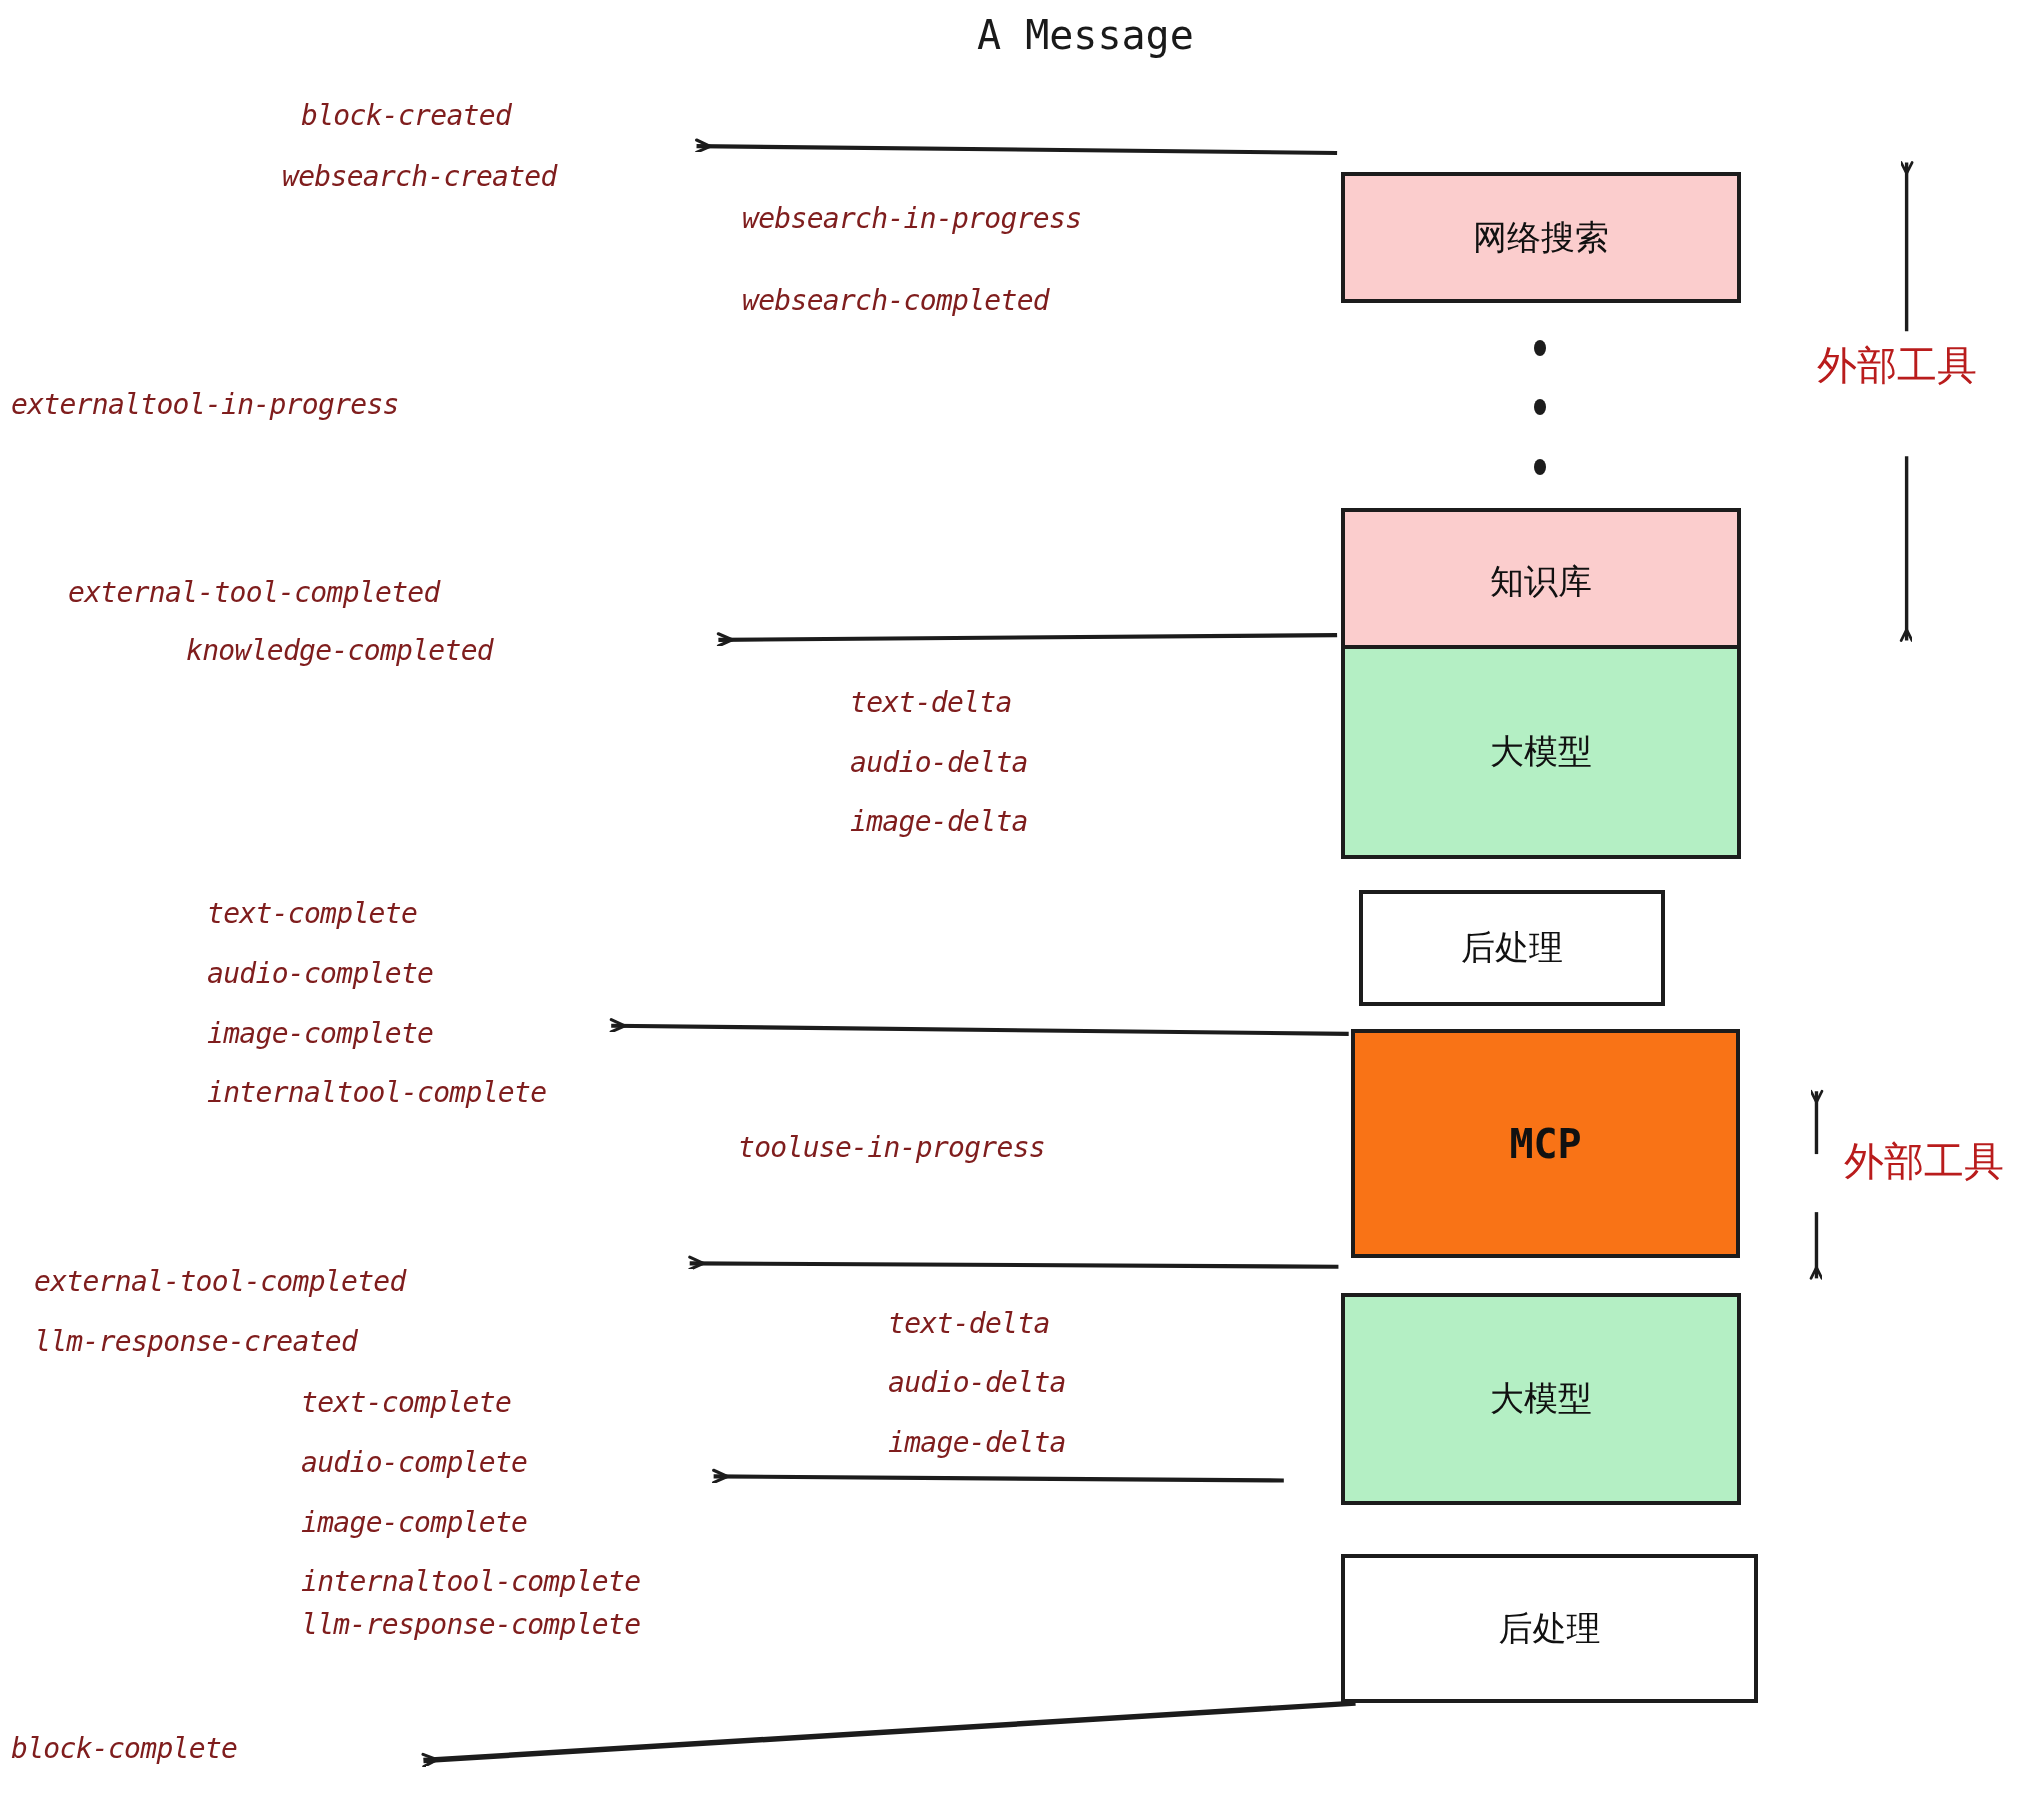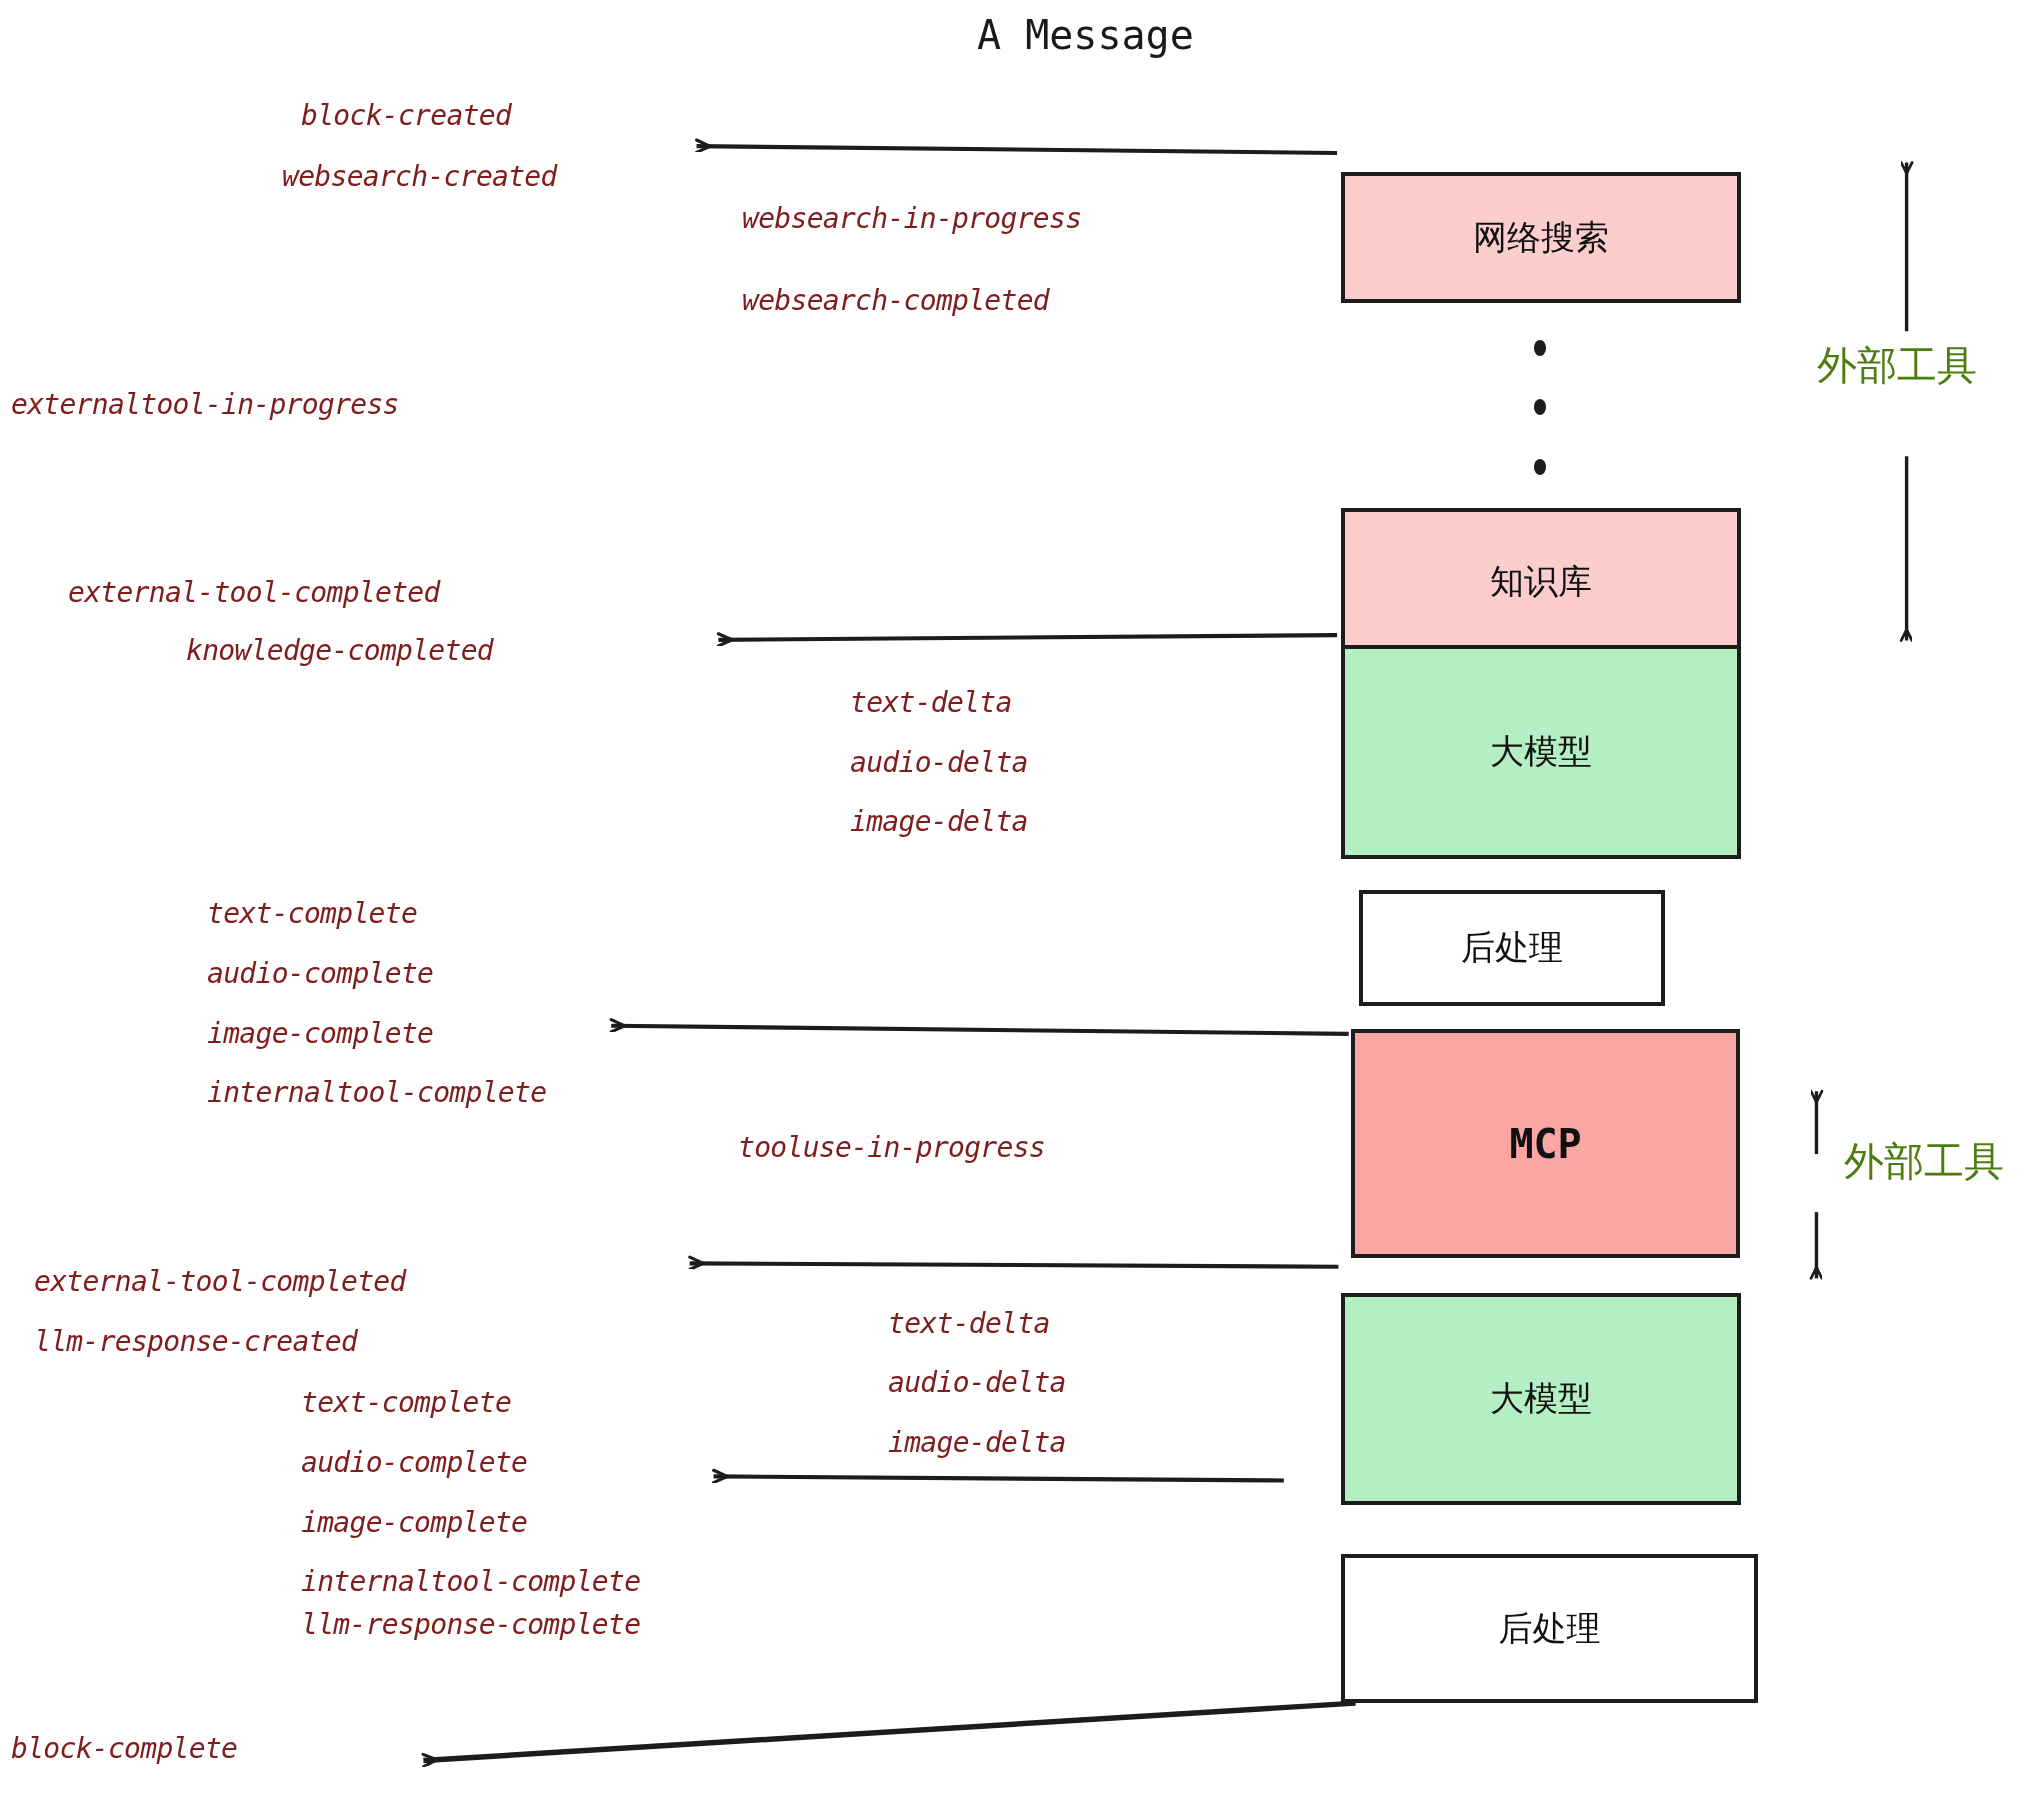--- a/index.html
+++ b/index.html
@@ -36,21 +36,21 @@
     border:4.1px solid #1c1c1c;
     display:flex;align-items:center;justify-content:center;
     font-family:"DejaVu Sans","Liberation Sans",sans-serif;
     font-size:34px;
     color:#111111;
   }
   .nodebox.mono{font-family:"DejaVu Sans Mono","Liberation Mono",monospace;font-size:40px;font-weight:bold;}
   .sidelabel{
     position:absolute;
     white-space:pre;
-    color:#4d7c0f;
+    color:#b91c1c;
     font-family:Liberation Serif, serif;
     font-size:40px;
   }
   .dot{position:absolute;width:12.3px;height:16.4px;border-radius:50%;background:#1c1c1c;}
 </style>
 </head>
 <body>
 
 <div id="stage">
 
@@ -98,21 +98,21 @@
   </div>
 
   <div class="nodebox" style="left:1341px;top:645px;width:400px;height:214px;background:#b4efc4;">
     <span>大模型</span>
   </div>
 
   <div class="nodebox" style="left:1359px;top:890px;width:306px;height:116px;background:#ffffff;">
     <span>后处理</span>
   </div>
 
-  <div class="nodebox mono" style="left:1351px;top:1029px;width:389px;height:229px;background:#fca5a5;">
+  <div class="nodebox mono" style="left:1351px;top:1029px;width:389px;height:229px;background:#f97316;">
     <span>MCP</span>
   </div>
 
   <div class="nodebox" style="left:1341px;top:1293px;width:400px;height:212px;background:#b4efc4;">
     <span>大模型</span>
   </div>
 
   <div class="nodebox" style="left:1341px;top:1554px;width:417px;height:149px;background:#ffffff;">
     <span>后处理</span>
   </div>

